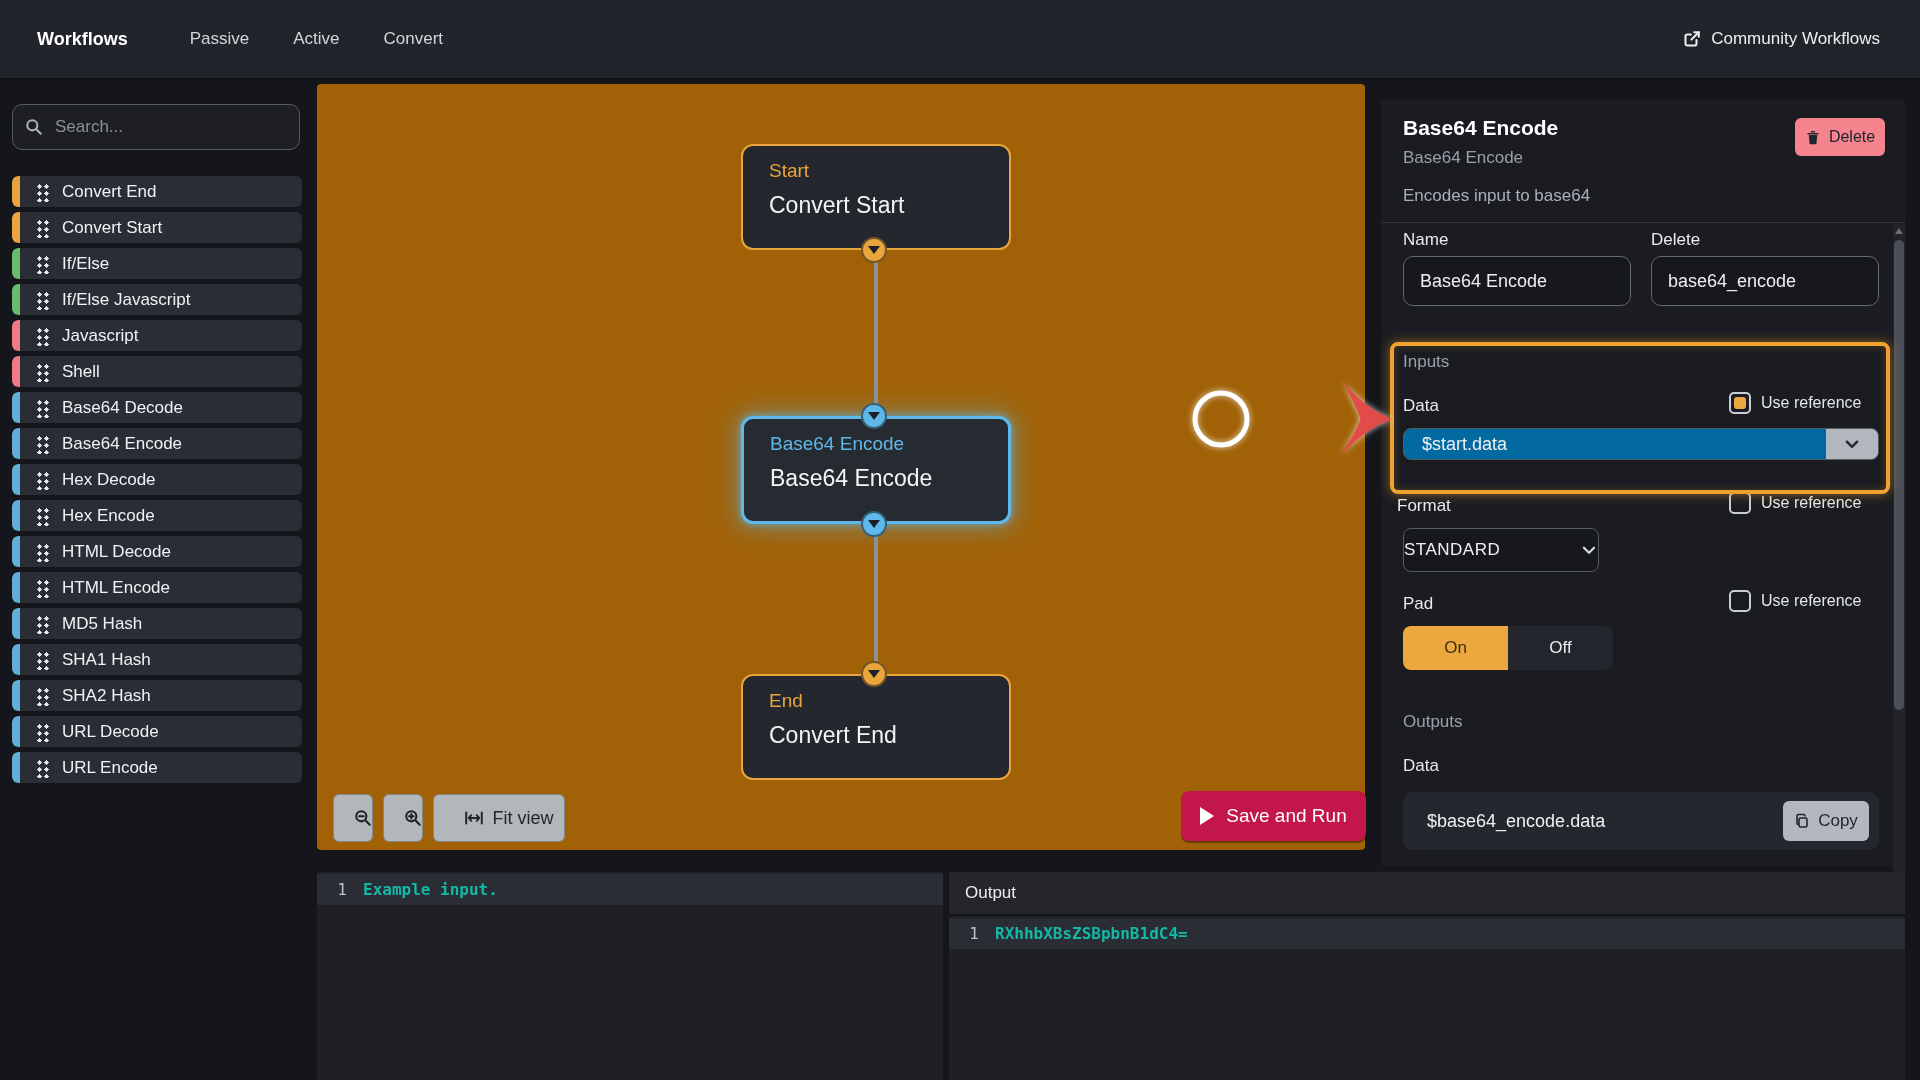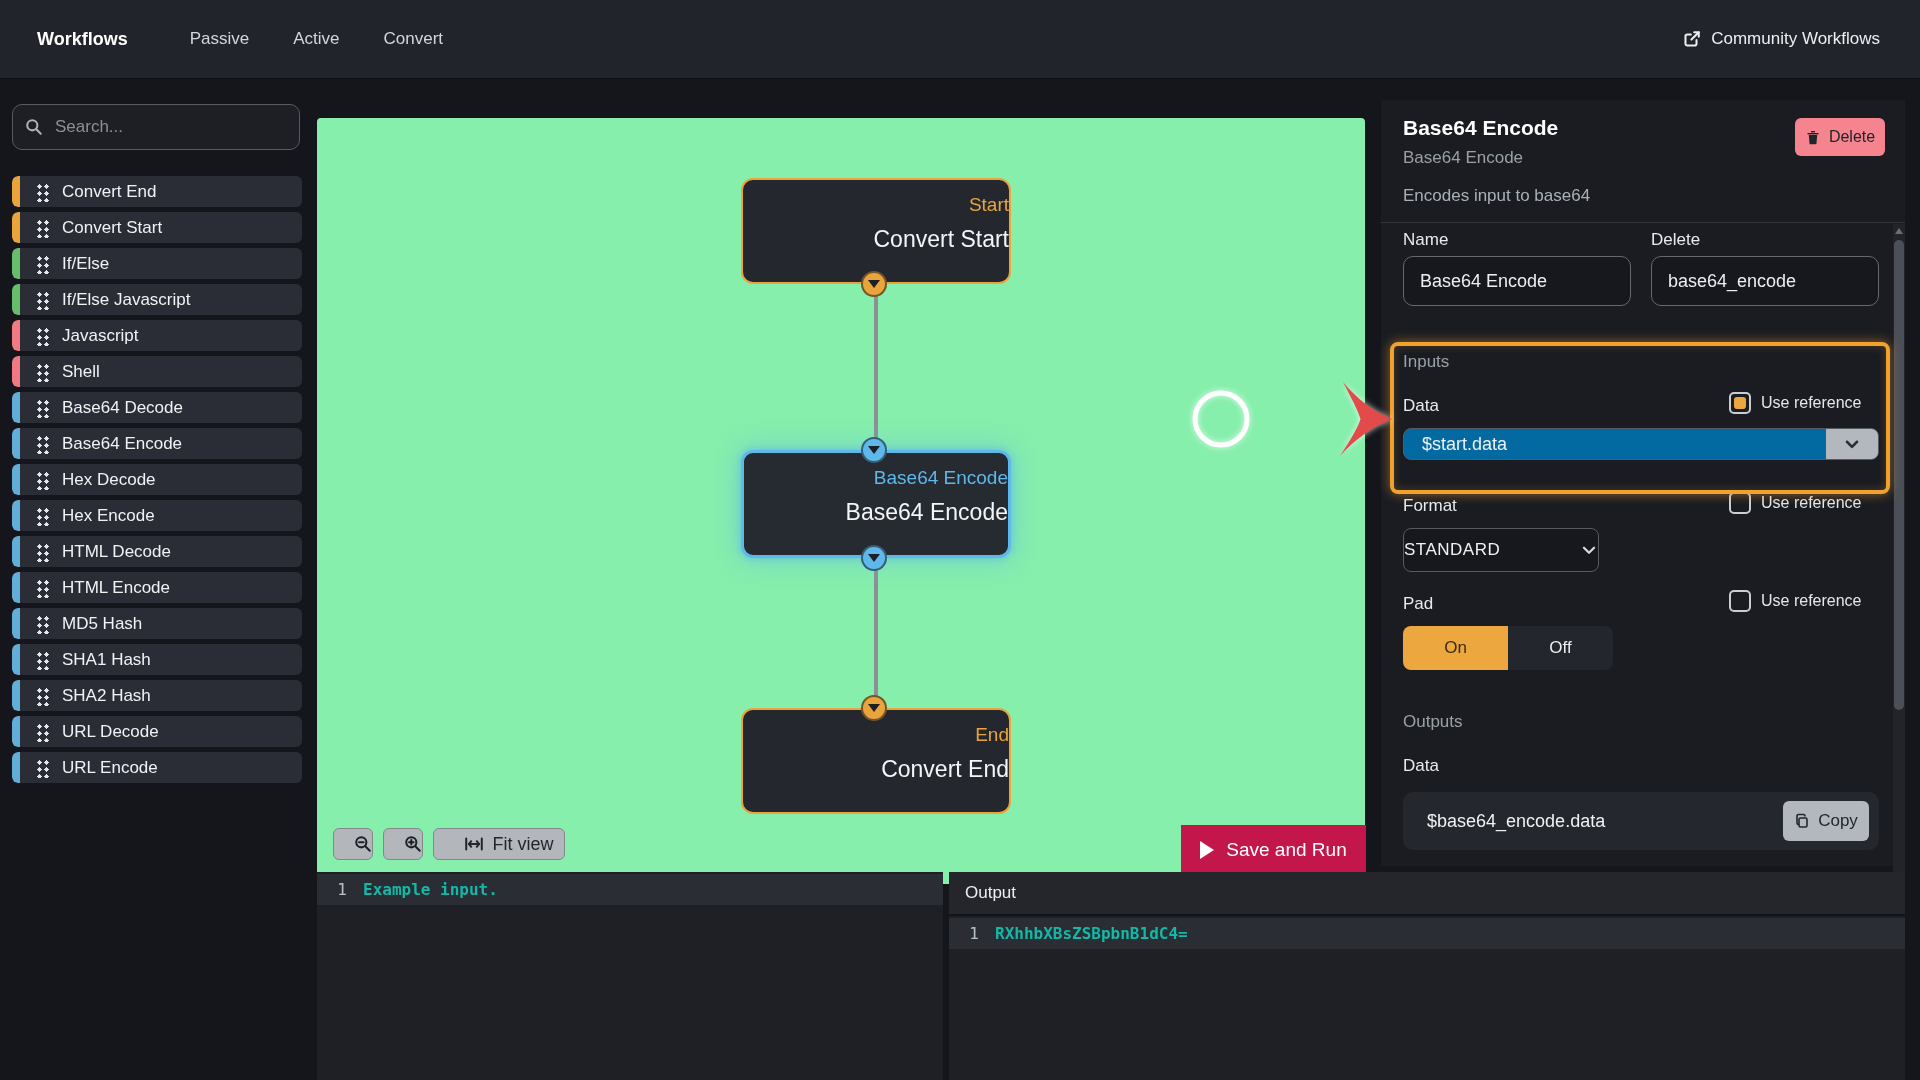--- a/index.html
+++ b/index.html
@@ -22,46 +22,46 @@
   .search-box input::placeholder{color:#8b9097;}
   .palette{position:absolute;left:12px;top:176px;width:290px;}
   .side-item{position:relative;height:31px;margin-bottom:5px;background:#2a2d35;border-radius:6px;
              display:flex;align-items:center;overflow:hidden;cursor:grab;}
   .side-item .accent{position:absolute;left:0;top:0;bottom:0;width:8px;border-radius:6px 0 0 6px;}
   .side-item .handle{margin-left:24px;width:14px;height:20px;
       background-image:radial-gradient(circle,#e3e6ea 2px,transparent 2.2px);
       background-size:7px 7px;background-position:0 1px;}
   .side-item .label{margin-left:12px;font-size:17px;color:#f0f2f4;}
   
-  .canvas{position:absolute;left:317px;top:118px;width:1048px;height:766px;background:#86efac;
-          border-radius:4px;text-align:right;}
+  .canvas{position:absolute;left:317px;top:84px;width:1048px;height:766px;background:#a16207;
+          border-radius:4px;}
   .edge{position:absolute;width:4px;background:#8d9095;left:557px;}
   .node{position:absolute;left:424px;width:270px;background:#24272e;border-radius:12px;
         box-sizing:border-box;padding:14px 0 0 26px;}
   .node .kind{font-size:19px;}
   .node .title{font-size:23px;color:#f4f5f7;margin-top:10px;}
   .node-orange{border:2.5px solid #e9a43c;}
   .node-orange .kind{color:#e9a43c;}
   .node-blue{border:3px solid #5fb8ea;background:#262a31;
              box-shadow:0 0 26px 4px rgba(95,184,234,.45), 0 0 6px 1px rgba(95,184,234,.6);}
   .node-blue .kind{color:#5fb8ea;}
   .connector{position:absolute;left:544px;width:26px;height:26px;border-radius:50%;
              box-sizing:border-box;border:2px solid rgba(18,20,24,.55);z-index:5;}
   .connector::after{content:"";position:absolute;left:5px;top:7px;width:0;height:0;
              border-left:6px solid transparent;border-right:6px solid transparent;
              border-top:8px solid #1d2026;}
   .conn-orange{background:#e9a43c;}
   .conn-blue{background:#5fb8ea;}
   .canvas-controls{position:absolute;left:16px;top:710px;display:flex;gap:10px;}
-  .ctl-btn{height:32px;background:#b3b6bb;border-radius:6px;display:flex;align-items:center;
+  .ctl-btn{height:48px;background:#b3b6bb;border-radius:6px;display:flex;align-items:center;
            justify-content:center;color:#1d2026;cursor:pointer;border:1px solid #84878c;box-sizing:border-box;padding-left:20px;}
   .ctl-sq{width:40px;}
   .ctl-fit{width:132px;gap:8px;font-size:18px;color:#24262c;}
   .save-run{position:absolute;left:864px;top:707px;width:185px;height:50px;background:#c3164a;
-            border-radius:0;display:flex;align-items:center;justify-content:center;gap:12px;
+            border-radius:8px;display:flex;align-items:center;justify-content:center;gap:12px;
             color:#fff;font-size:19px;cursor:pointer;box-shadow:0 2px 0 rgba(0,0,0,.35);}
   .play{width:0;height:0;border-top:9px solid transparent;border-bottom:9px solid transparent;
         border-left:14px solid #ffffff;}
   
   .annotation-arrow{position:absolute;left:1185px;top:373px;pointer-events:none;z-index:40;}
   .annotation-box{position:absolute;left:1390px;top:342px;width:500px;height:152px;
         border:4px solid #f1a22e;border-radius:8px;box-sizing:border-box;z-index:30;
         box-shadow:0 0 12px rgba(241,162,46,.55), inset 0 0 8px rgba(241,162,46,.25);pointer-events:none;}
   
   .inspector{position:absolute;left:1381px;top:100px;width:524px;height:766px;background:#1a1c22;}
@@ -322,21 +322,21 @@
     </div>
     <div class="combo">
       <span class="combo-text">$start.data</span>
       <span class="combo-btn">
         <svg width="18" height="18" viewBox="0 0 16 16" fill="none" stroke="#2a2d33" stroke-width="2.2" stroke-linecap="round" stroke-linejoin="round">
           <path d="M3.5 6 8 10.5 12.5 6"></path>
         </svg>
       </span>
     </div>
 
-    <div class="lbl" style="left:22px;top:396px;">Format</div>
+    <div class="lbl" style="left:16px;top:396px;">Format</div>
     <div class="use-ref" style="left:348px;top:392px;">
       <span class="checkbox"></span>
       <span>Use reference</span>
     </div>
     <div class="select">
       <span>STANDARD</span>
       <span class="icon">
         <svg width="18" height="18" viewBox="0 0 16 16" fill="none" stroke="#d7dade" stroke-width="2" stroke-linecap="round" stroke-linejoin="round">
           <path d="M3.5 6 8 10.5 12.5 6"></path>
         </svg>

